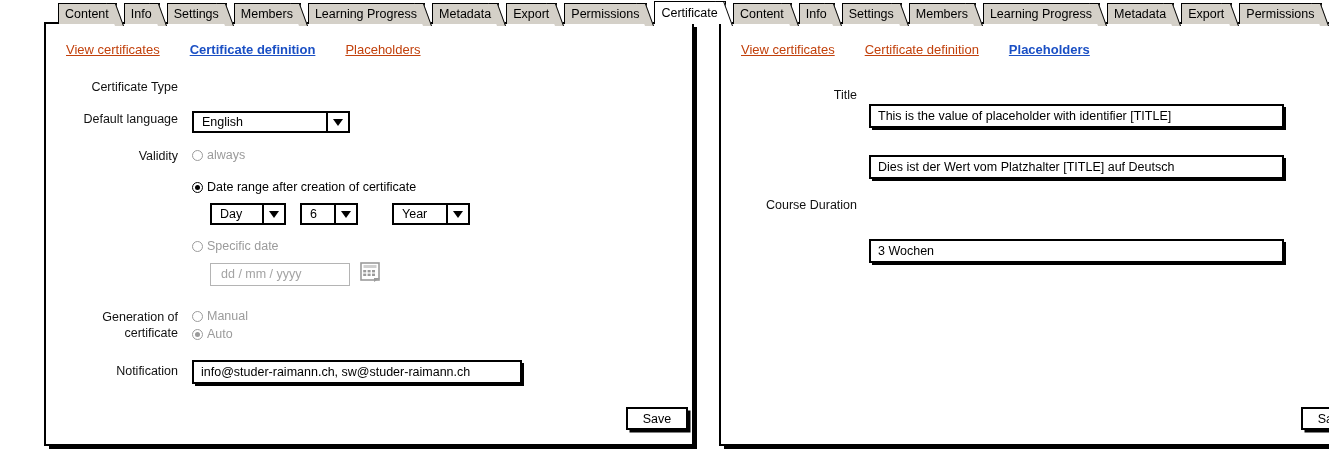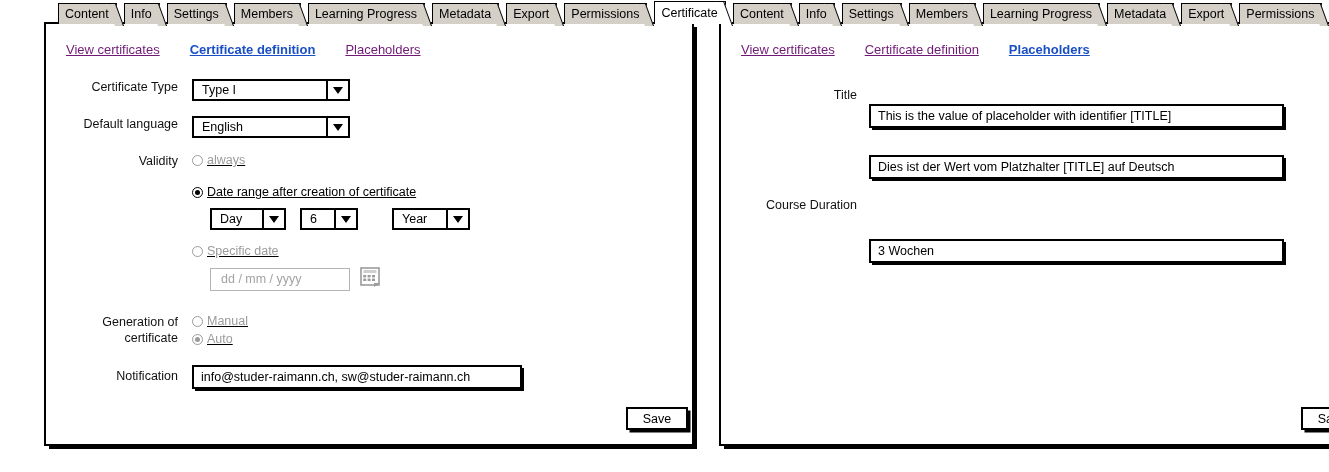--- a/index.html
+++ b/index.html
@@ -95,21 +95,21 @@
   }
 
   
   .subnav {
     display: flex;
     gap: 30px;
     padding: 18px 0 0 20px;
   }
   .subnav a {
     font-size: 13px;
-    color: #701a75;
+    color: #c2410c;
     text-decoration: underline;
     white-space: nowrap;
     cursor: pointer;
   }
   .subnav a.active {
     color: #1a4fc4;
     font-weight: bold;
   }
 
   
@@ -175,21 +175,20 @@
   .inline-selects { display: flex; align-items: center; gap: 0; margin-top: 9px; padding-left: 18px; }
   .gap-sm { width: 14px; }
   .gap-lg { width: 34px; }
 
   
   .radio-line {
     display: flex;
     align-items: center;
     font-size: 12.5px;
     margin-bottom: 4px;
-    text-decoration: underline;
   }
   .radio {
     width: 11px; height: 11px;
     border-radius: 50%;
     border: 1.7px solid #9b9b9b;
     box-sizing: border-box;
     margin-right: 4px;
     flex: 0 0 auto;
     position: relative;
     background: #fff;
@@ -309,28 +308,20 @@
       <div class="subnav">
         <a>View certificates</a>
         <a class="active">Certificate definition</a>
         <a>Placeholders</a>
       </div>
 
       <div class="form">
 
         <div class="row">
           <div class="lbl">Certificate Type</div>
-          <div class="ctl">
-            <div class="select select-wide">
-              <span class="sv">Type I</span>
-              <span class="arrow">
-                  <span class="caret"></span>
-                </span>
-            </div>
-          </div>
         </div>
 
         <div class="row">
           <div class="lbl">Default language</div>
           <div class="ctl">
             <div class="select select-wide">
               <span class="sv">English</span>
               <span class="arrow">
                   <span class="caret"></span>
                 </span>

